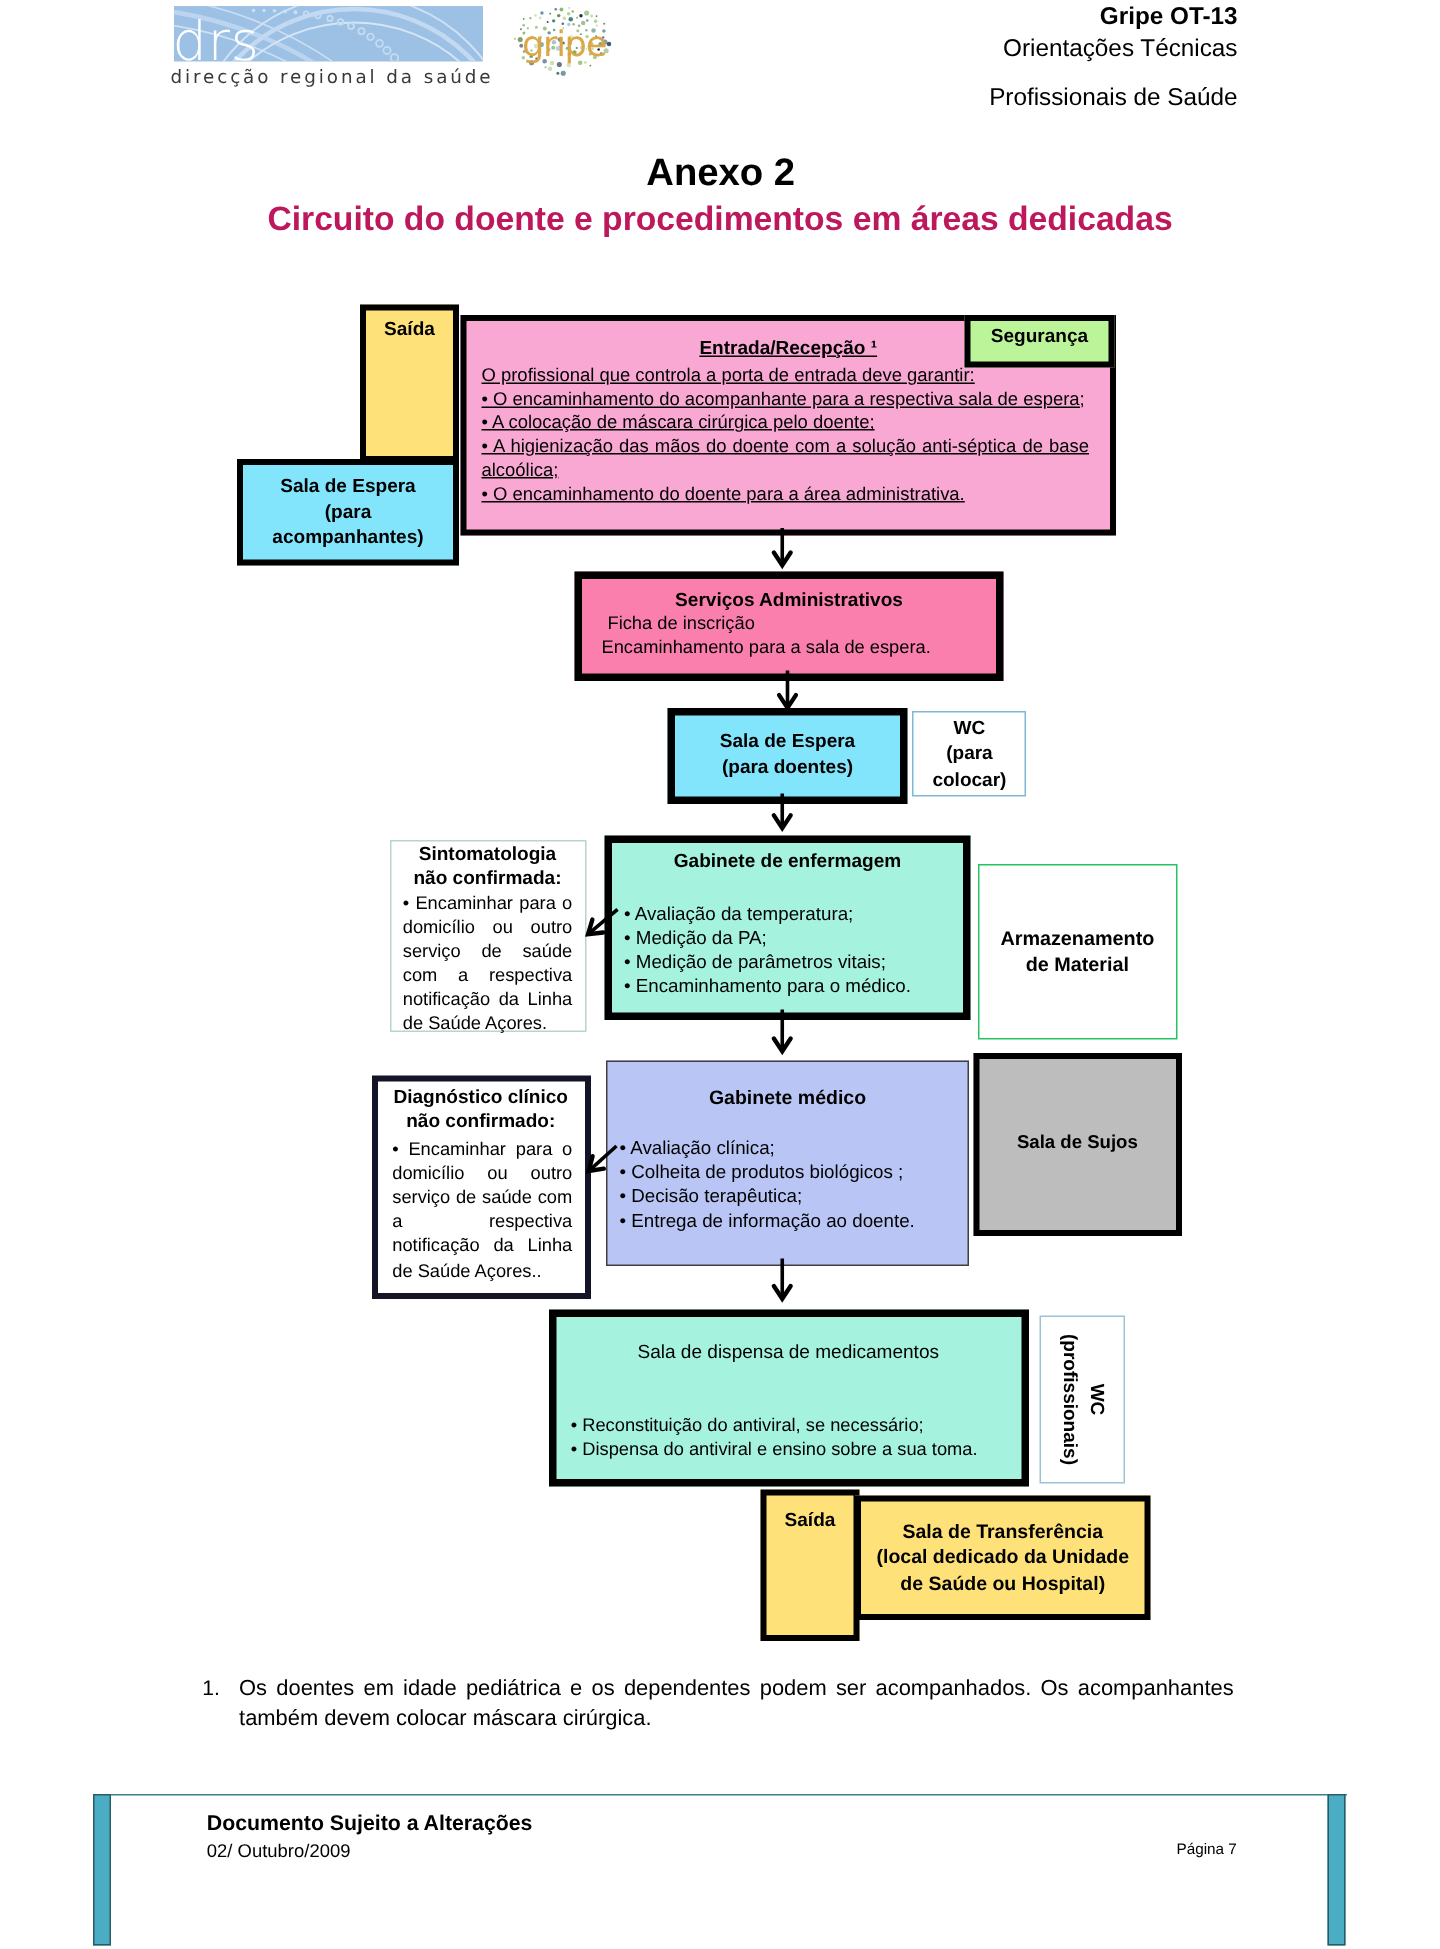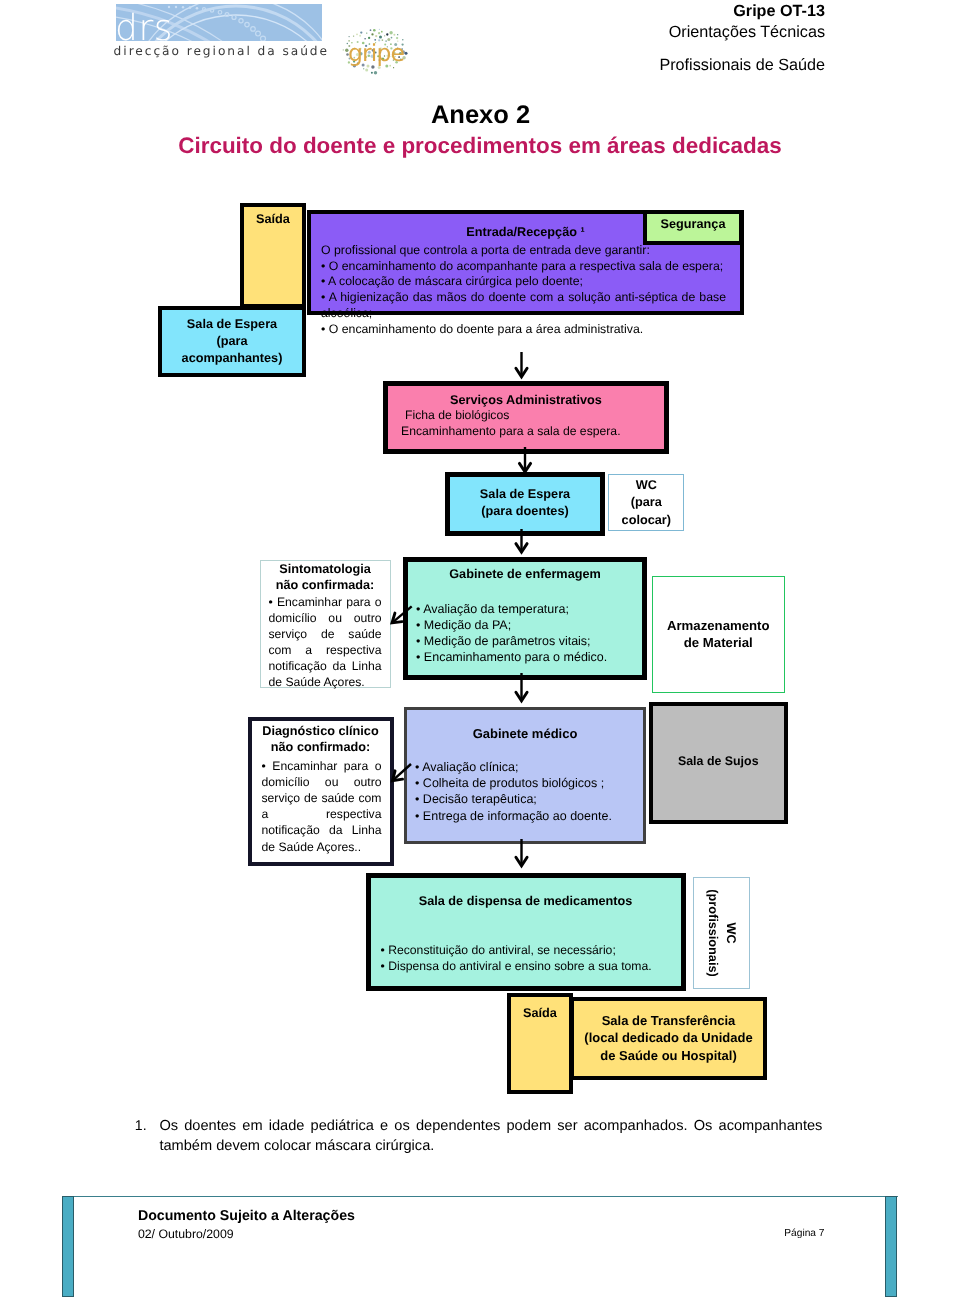--- a/index.html
+++ b/index.html
@@ -10,37 +10,37 @@
   
   #hdr{position:absolute;left:525px;top:1px;text-align:right;width:300px;}
   #hdr-title{font-size:16.2px;font-weight:bold;line-height:21.2px;}
   #hdr-sub1{font-size:16.2px;line-height:21.2px;}
   #hdr-sub2{font-size:16.2px;line-height:21.2px;margin-top:12px;}
 
   #drs-wrap{position:absolute;left:116px;top:4px;width:215px;height:55px;text-align:center;}
   #drs-rect{position:absolute;left:0;top:0;width:206px;height:37px;overflow:hidden;background:#9dc1e5;}
   #drs-word{position:absolute;left:-1px;top:8px;font-size:36px;line-height:33px;color:#ffffff;letter-spacing:0.6px;font-family:"DejaVu Sans",sans-serif;font-weight:200;}
   #drs-sub{position:absolute;left:-2.4px;top:40px;font-size:12.2px;letter-spacing:1.95px;color:#3a3a3a;font-family:"DejaVu Sans",sans-serif;}
-  #gripe-wrap{position:absolute;left:334px;top:1px;width:86px;height:54px;margin-top:24px;}
+  #gripe-wrap{position:absolute;left:334px;top:1px;width:86px;height:54px;}
 
   
   #anexo{position:absolute;left:0;width:961px;top:102px;text-align:center;font-size:25.5px;font-weight:bold;line-height:26px;}
   #subtitle{position:absolute;left:0;width:960px;top:134px;text-align:center;font-size:22.45px;font-weight:bold;color:#be185d;line-height:24px;}
   .ttl{font-weight:bold;text-align:center;}
   #flow{position:absolute;left:0;top:0;width:960px;height:1299px;}
   #flow > div{position:absolute;box-sizing:border-box;}
 
   
   #b-saida1{left:240px;top:203px;width:66px;height:105px;background:#ffe179;border:4px solid #000;}
   #b-saida1 .t{margin-top:5px;font-size:12.7px;font-weight:bold;text-align:center;}
 
   #b-espera-acomp{left:158px;top:306px;width:148px;height:71px;background:#82e5fc;border:4px solid #000;}
   #b-espera-acomp .t{font-size:12.7px;font-weight:bold;text-align:center;line-height:17.2px;padding-top:6px;}
 
-  #b-entrada{left:307px;top:210px;width:437px;height:105px;background:#8b5cf6;border:4px solid #000;}
+  #b-entrada{left:307px;top:210px;width:437px;height:147px;background:#f9a8d4;border:4px solid #000;text-decoration:underline;}
   #b-entrada .ttl{font-size:12.7px;font-weight:bold;text-align:center;margin-top:11px;line-height:15.8px;}
   #b-entrada .body{font-size:12.3px;line-height:15.8px;padding:2px 14px 0 10px;text-align:justify;}
   #b-entrada .body p{margin:0;}
 
   #b-seguranca{left:643px;top:210px;width:100px;height:35px;background:#bcf599;border:4px solid #000;}
   #b-seguranca .t{font-size:12.7px;font-weight:bold;text-align:center;margin-top:3px;}
 
   #b-servicos{left:383px;top:381px;width:286px;height:73px;background:#fa7fad;border:5px solid #000;}
   #b-servicos .ttl{font-size:12.7px;font-weight:bold;text-align:center;margin-top:7px;}
   #b-servicos .body{font-size:12.2px;line-height:16.4px;padding-left:13px;}
@@ -60,29 +60,29 @@
   #b-enfermagem .ttl{font-size:12.7px;font-weight:bold;text-align:center;margin-top:5px;}
   #b-enfermagem .body{font-size:12.5px;line-height:16.1px;padding-left:8px;margin-top:20px;}
 
   #b-armazem{left:652px;top:576.4px;width:132.5px;height:116.4px;background:#fff;border:1px solid #22c55e;}
   #b-armazem .t{font-size:13.2px;font-weight:bold;text-align:center;line-height:16.9px;padding-top:41px;}
 
   #b-diagnostico{left:247.5px;top:716.9px;width:146px;height:149px;background:#fff;border:4.5px solid #141428;}
   #b-diagnostico .ttl{font-size:12.7px;font-weight:bold;text-align:center;line-height:16.1px;margin-top:2px;}
   #b-diagnostico .body{font-size:12.2px;line-height:16.1px;text-align:justify;padding:3px 8px 0 10px;}
 
-  #b-medico{left:404px;top:707px;width:242px;height:137px;background:#b9c6f5;border:3px solid #404040;}
+  #b-medico{left:404px;top:707px;width:242px;height:137px;background:#b9c6f5;border:1px solid #404040;}
   #b-medico .ttl{font-size:13px;font-weight:bold;text-align:center;margin-top:16px;line-height:16px;}
   #b-medico .body{font-size:12.5px;line-height:16.2px;padding-left:8px;margin-top:17px;}
 
   #b-sujos{left:648.5px;top:701.8px;width:139.5px;height:122.4px;background:#bdbdbd;border:4.5px solid #000;}
   #b-sujos .t{font-size:12.4px;font-weight:bold;text-align:center;padding-top:47px;line-height:16px;}
 
   #b-dispensa{left:365.5px;top:872.5px;width:320px;height:118.5px;background:#a5f2df;border:5px solid #000;}
-  #b-dispensa .ttl{font-size:12.7px;font-weight:bold;text-align:center;margin-top:15px;line-height:16px;}
+  #b-dispensa .ttl{font-size:12.7px;font-weight:normal;text-align:center;margin-top:15px;line-height:16px;}
   #b-dispensa .body{font-size:12.2px;line-height:16px;padding-left:10px;margin-top:33px;}
 
   #b-wcprof{left:693px;top:877px;width:57px;height:112px;background:#fff;border:1px solid #9cc3d5;}
   #b-wcprof .t{position:absolute;left:50%;top:50%;font-size:12.7px;font-weight:bold;
     text-align:center;line-height:18px;width:110px;
     transform:translate(-50%,-50%) rotate(90deg);white-space:nowrap;}
 
   #b-saida2{left:507px;top:993px;width:66px;height:101px;background:#ffe179;border:4px solid #000;}
   #b-saida2 .t{margin-top:9px;font-size:12.7px;font-weight:bold;text-align:center;}
 
@@ -284,21 +284,21 @@
       </div>
     </div>
 
     <div id="b-seguranca">
       <div class="t">Segurança</div>
     </div>
 
     <div id="b-servicos">
       <div class="ttl">Serviços Administrativos</div>
       <div class="body">
-        <div>Ficha de biológicos</div>
+        <div>Ficha de inscrição</div>
         <div>Encaminhamento para a sala de espera.</div>
       </div>
     </div>
 
     <div id="b-espera-doentes">
       <div class="t">
         <div>Sala de Espera</div>
         <div>(para doentes)</div>
       </div>
     </div>

